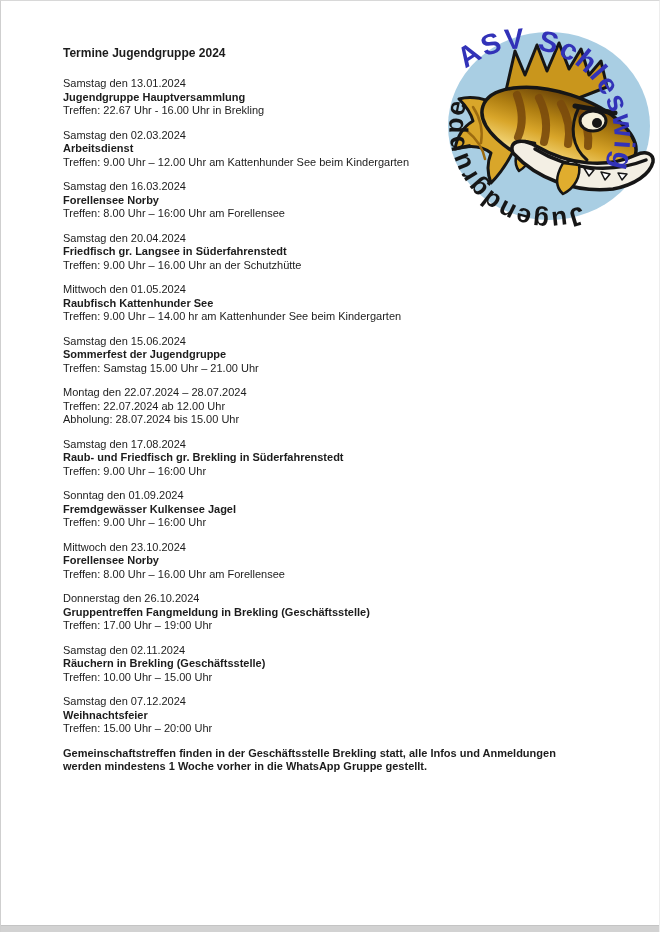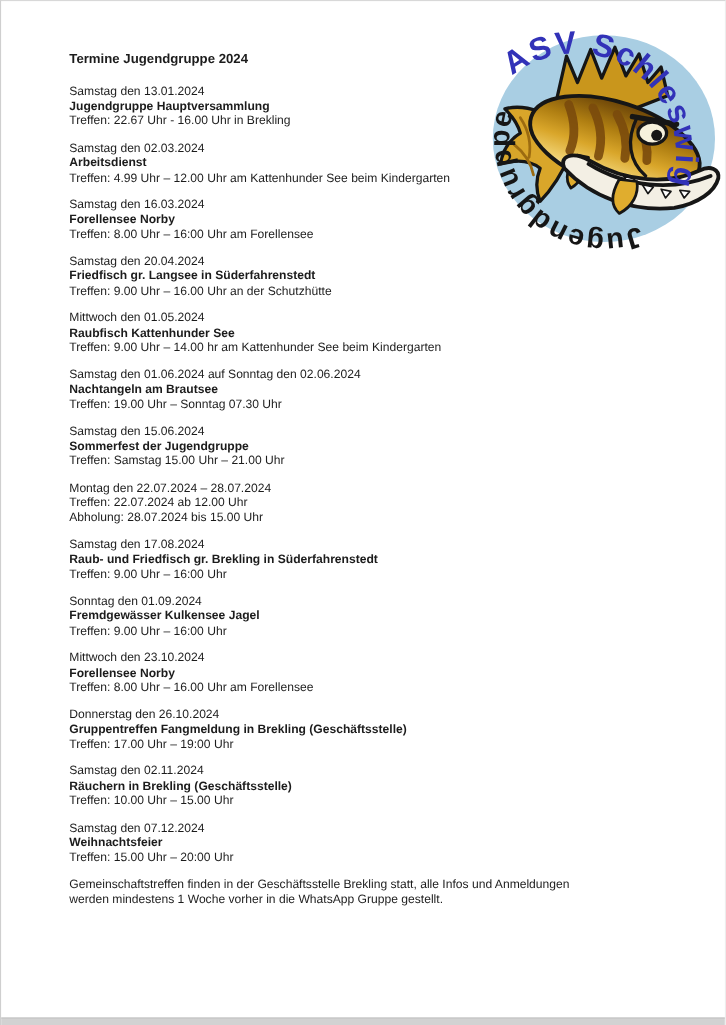--- a/index.html
+++ b/index.html
@@ -16,21 +16,21 @@
     position:absolute; left:0; right:0; bottom:0; height:6px;
     background:#d2d2d2; border-top:1px solid #c4c4c4;
   }
   .content {
     position:absolute; left:62px; top:45px; width:545px;
     color:#1c1c1c; font-size:11px; line-height:13.5px;
   }
   .doc-title { font-weight:bold; font-size:12px; line-height:14px; margin-bottom:17px; }
   .entry { margin-bottom:11px; }
   .e-title { font-weight:bold; }
-  .footer { font-weight:normal; margin-top:3px; }
+  .footer { font-weight:bold; margin-top:3px; }
   .logo { position:absolute; left:420px; top:2px; width:240px; height:230px; }
   .arc-top  { font-family:"Liberation Sans","DejaVu Sans",sans-serif; font-size:29px; font-weight:bold; letter-spacing:2px; }
   .arc-bottom { font-family:"Liberation Sans","DejaVu Sans",sans-serif; font-size:26px; font-weight:bold; letter-spacing:1px; }
 </style>
 </head>
 <body>
 
 <div class="page">
 
   <svg class="logo" viewBox="0 0 240 230" aria-hidden="true">
@@ -93,21 +93,21 @@
     <div class="e-title">Jugendgruppe Hauptversammlung</div>
     <div class="e-lines">
             <div>Treffen: 22.67 Uhr - 16.00 Uhr in Brekling</div>
           </div>
   </div>
 
   <div class="entry">
     <div class="e-date">Samstag den 02.03.2024</div>
     <div class="e-title">Arbeitsdienst</div>
     <div class="e-lines">
-            <div>Treffen: 4.99 Uhr – 12.00 Uhr am Kattenhunder See beim Kindergarten</div>
+            <div>Treffen: 9.00 Uhr – 12.00 Uhr am Kattenhunder See beim Kindergarten</div>
           </div>
   </div>
 
   <div class="entry">
     <div class="e-date">Samstag den 16.03.2024</div>
     <div class="e-title">Forellensee Norby</div>
     <div class="e-lines">
             <div>Treffen: 8.00 Uhr – 16:00 Uhr am Forellensee</div>
           </div>
   </div>
@@ -121,27 +121,20 @@
   </div>
 
   <div class="entry">
     <div class="e-date">Mittwoch den 01.05.2024</div>
     <div class="e-title">Raubfisch Kattenhunder See</div>
     <div class="e-lines">
             <div>Treffen: 9.00 Uhr – 14.00 hr am Kattenhunder See beim Kindergarten</div>
           </div>
   </div>
 
-  <div class="entry">
-    <div class="e-date">Samstag den 01.06.2024 auf Sonntag den 02.06.2024</div>
-    <div class="e-title">Nachtangeln am Brautsee</div>
-    <div class="e-lines">
-            <div>Treffen: 19.00 Uhr – Sonntag 07.30 Uhr</div>
-          </div>
-  </div>
 
   <div class="entry">
     <div class="e-date">Samstag den 15.06.2024</div>
     <div class="e-title">Sommerfest der Jugendgruppe</div>
     <div class="e-lines">
             <div>Treffen: Samstag 15.00 Uhr – 21.00 Uhr</div>
           </div>
   </div>
 
   <div class="entry">

